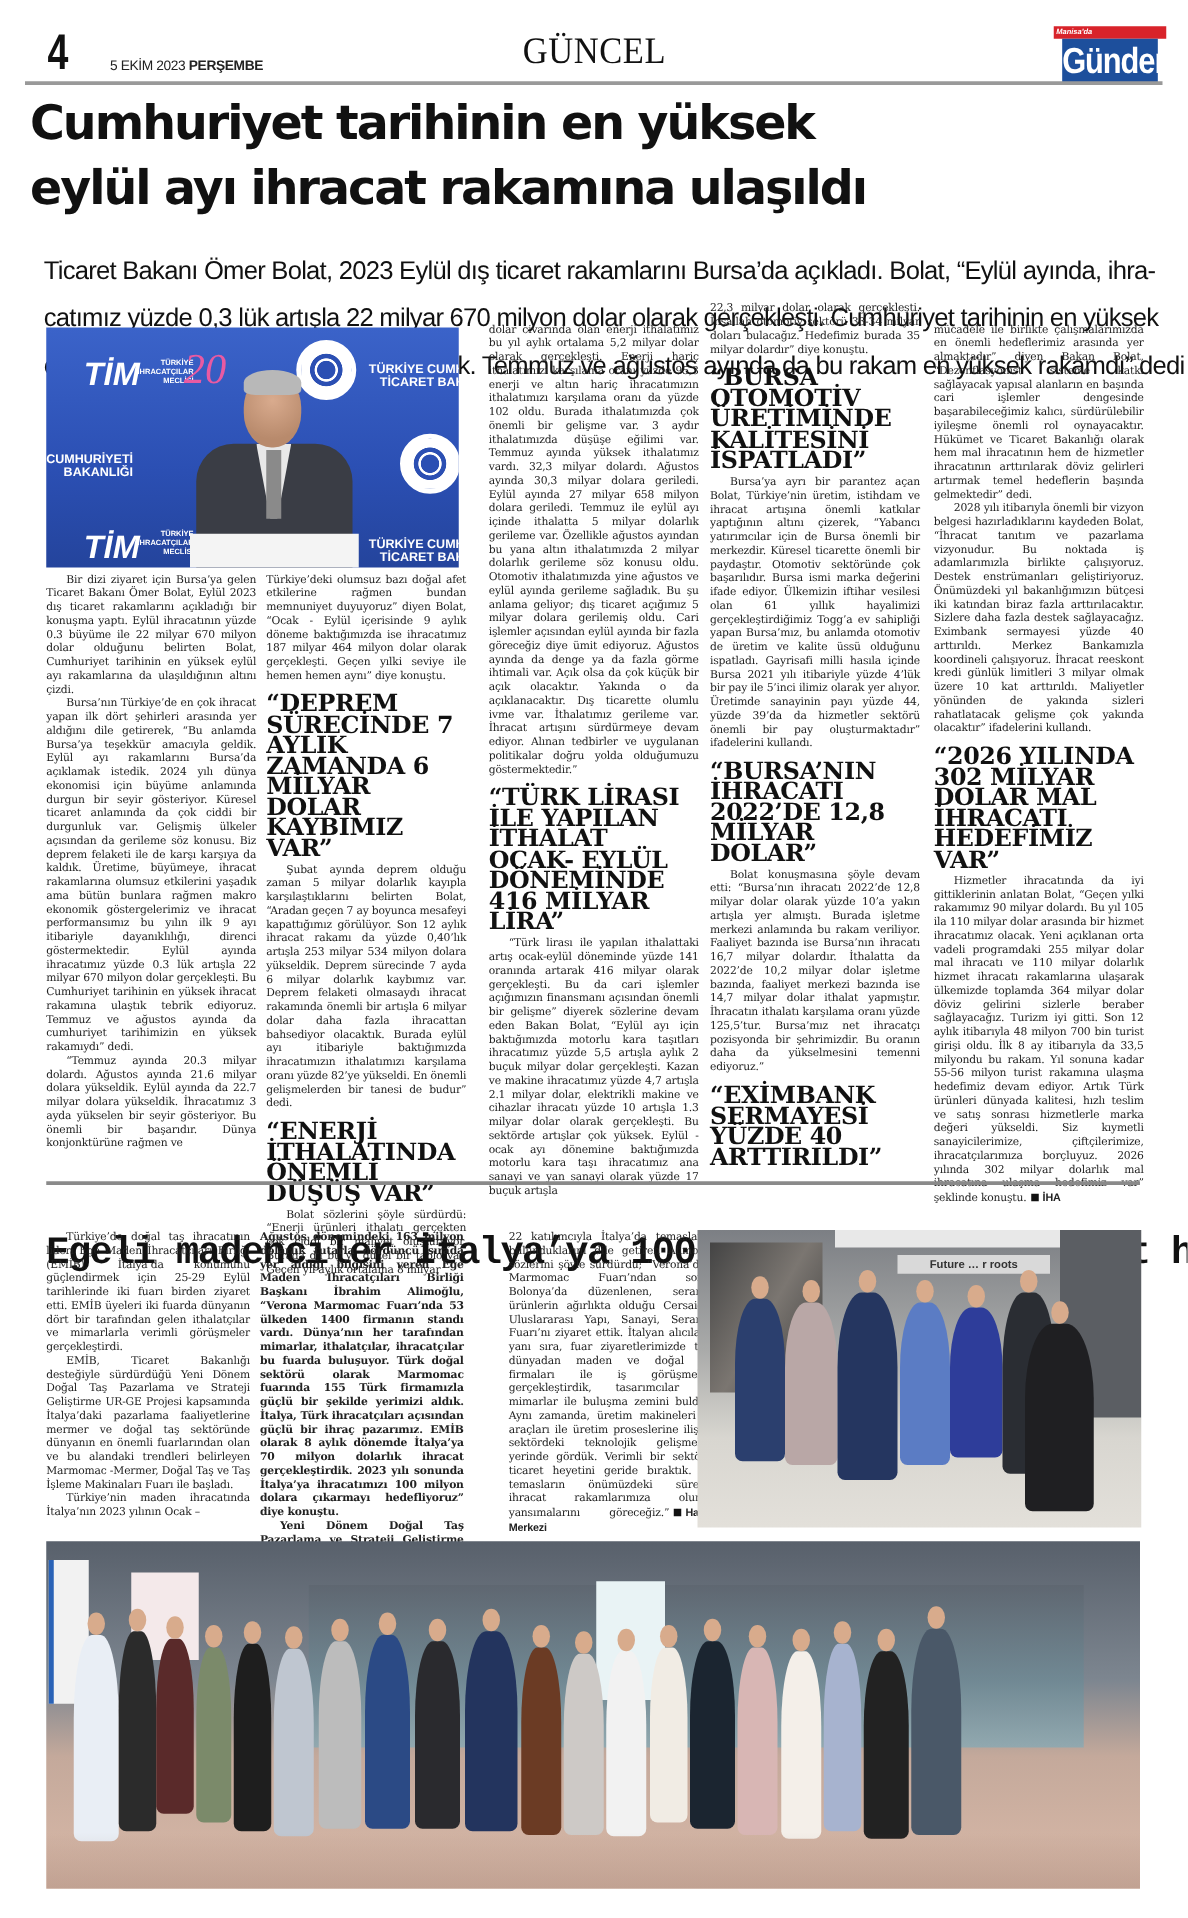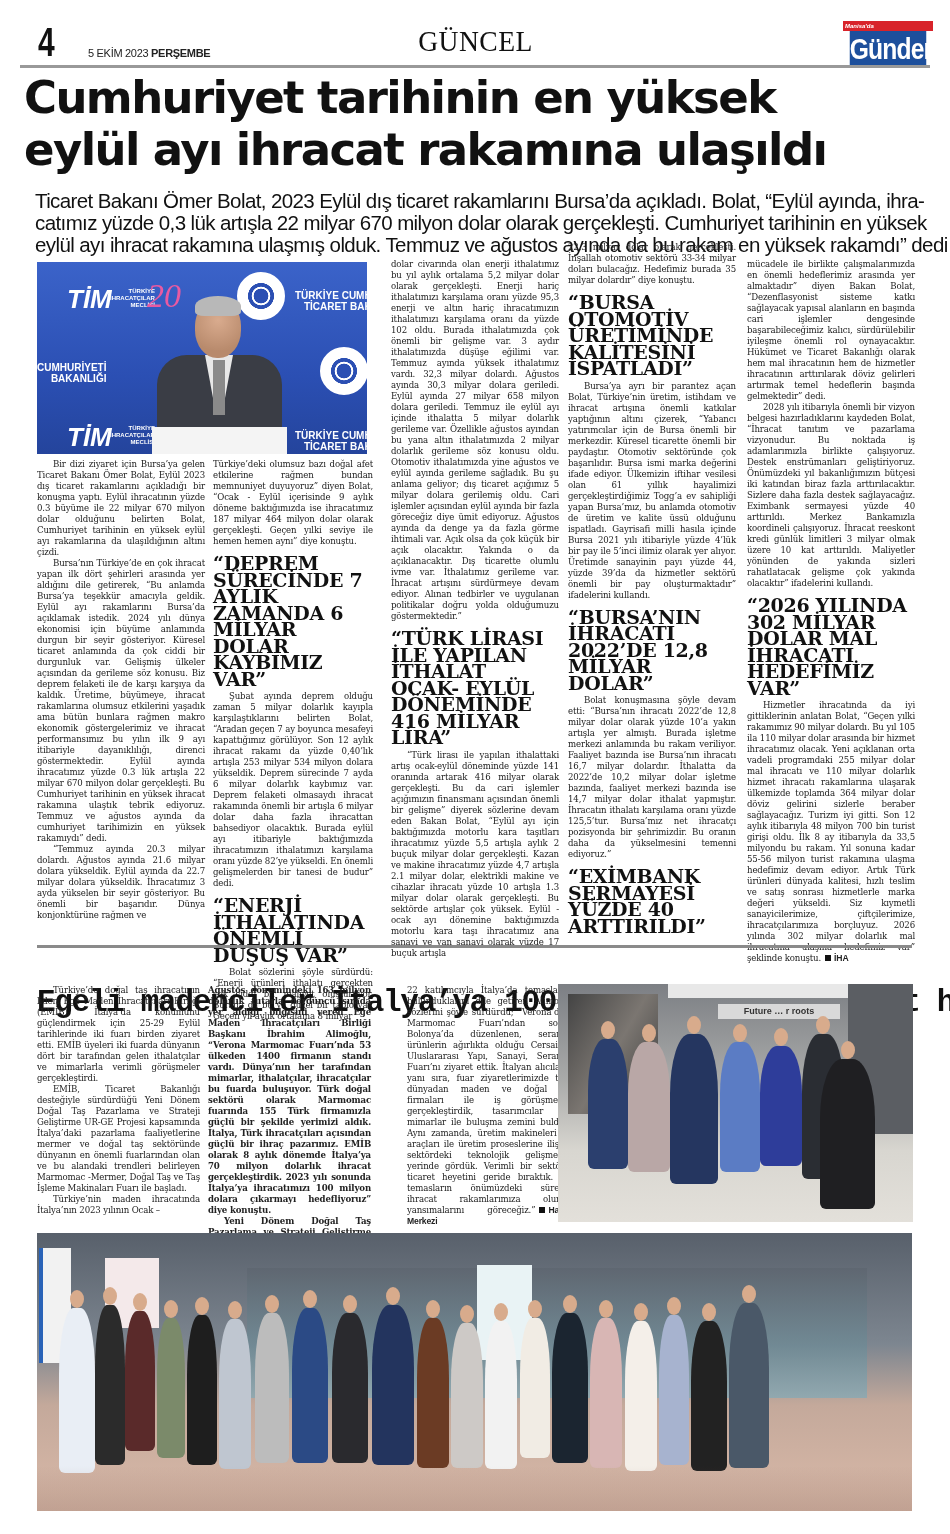--- a/index.html
+++ b/index.html
@@ -12,24 +12,24 @@
   .date { position: absolute; left: 70px; top: 29px; font-family: "Liberation Sans", sans-serif; font-size: 11px; color: #222; letter-spacing: -0.3px; }
   .date b { font-weight: 700; }
   .section { position: absolute; left: 0; right: 0; top: 6px; text-align: center; font-family: "Liberation Serif", serif; font-size: 30px; font-weight: 400; letter-spacing: 0.5px; color: #111; transform: scaleX(0.92); }
   .logo { position: absolute; right: 0; top: 3px; width: 90px; height: 46px; }
   .logo .top { height: 10px; background: #d8232a; display: flex; }
   .logo .top span { font-size: 6px; color: #fff; padding-left: 2px; font-style: italic; font-family: "Liberation Sans", sans-serif; font-weight: 700; line-height: 10px; }
   .logo .body { height: 36px; background: #1d4f9c; color: #fff; font-family: "Liberation Sans", sans-serif; font-weight: 700; font-size: 29px; line-height: 36px; text-align: center; letter-spacing: -1px; transform: scaleX(0.85); }
   .rule-top { position: absolute; left: 20px; top: 65px; width: 910px; height: 3px; background: #999; }
 
   
-  .headline { position: absolute; left: 24px; top: 72px; width: 910px; font-family: "DejaVu Sans", sans-serif; font-weight: 700; font-size: 45px; line-height: 52px; color: #111; letter-spacing: -1.6px; }
+  .headline { position: absolute; left: 24px; top: 72px; width: 910px; font-family: "DejaVu Sans", sans-serif; font-weight: 700; font-size: 38px; line-height: 52px; color: #111; letter-spacing: -1.6px; }
   .headline span { display: block; white-space: nowrap; }
   .spot { position: absolute; left: 35px; top: 190px; width: 910px; font-family: "Liberation Sans", sans-serif; font-size: 20.5px; line-height: 22px; color: #111; letter-spacing: -0.6px; }
-  .spot span { display: block; white-space: nowrap; }
+  .spot span { display: block; white-space: nowrap; margin-top: 16px; }
 
   
   .photo1 { position: absolute; left: 37px; top: 262px; width: 330px; height: 192px; background: linear-gradient(180deg, #3b63c9 0%, #2b4fb3 60%, #24449c 100%); overflow: hidden; text-align: right; }
   .p1-tim { position: absolute; left: 30px; top: 22px; color: #fff; font-family: "Liberation Sans", sans-serif; font-weight: 700; font-style: italic; font-size: 26px; }
   .p1-tim2 { top: 160px; }
   .p1-meclis { position: absolute; left: 73px; top: 26px; color: #fff; font-family: "Liberation Sans", sans-serif; font-size: 6px; line-height: 7px; font-weight: 700; }
   .p1-meclis2 { top: 163px; }
   .p1-30 { position: absolute; left: 110px; top: 15px; color: #e85aa2; font-family: "Liberation Serif", serif; font-size: 34px; font-style: italic; }
   .p1-seal { position: absolute; border-radius: 50%; border: 4px solid #fff; background: radial-gradient(circle, #2b4fb3 25%, #fff 27%, #fff 32%, #2b4fb3 34%, #2b4fb3 45%, #fff 47%); }
   .p1-ministry { position: absolute; color: #fff; font-family: "Liberation Sans", sans-serif; font-size: 10px; font-weight: 700; line-height: 11px; white-space: nowrap; }

